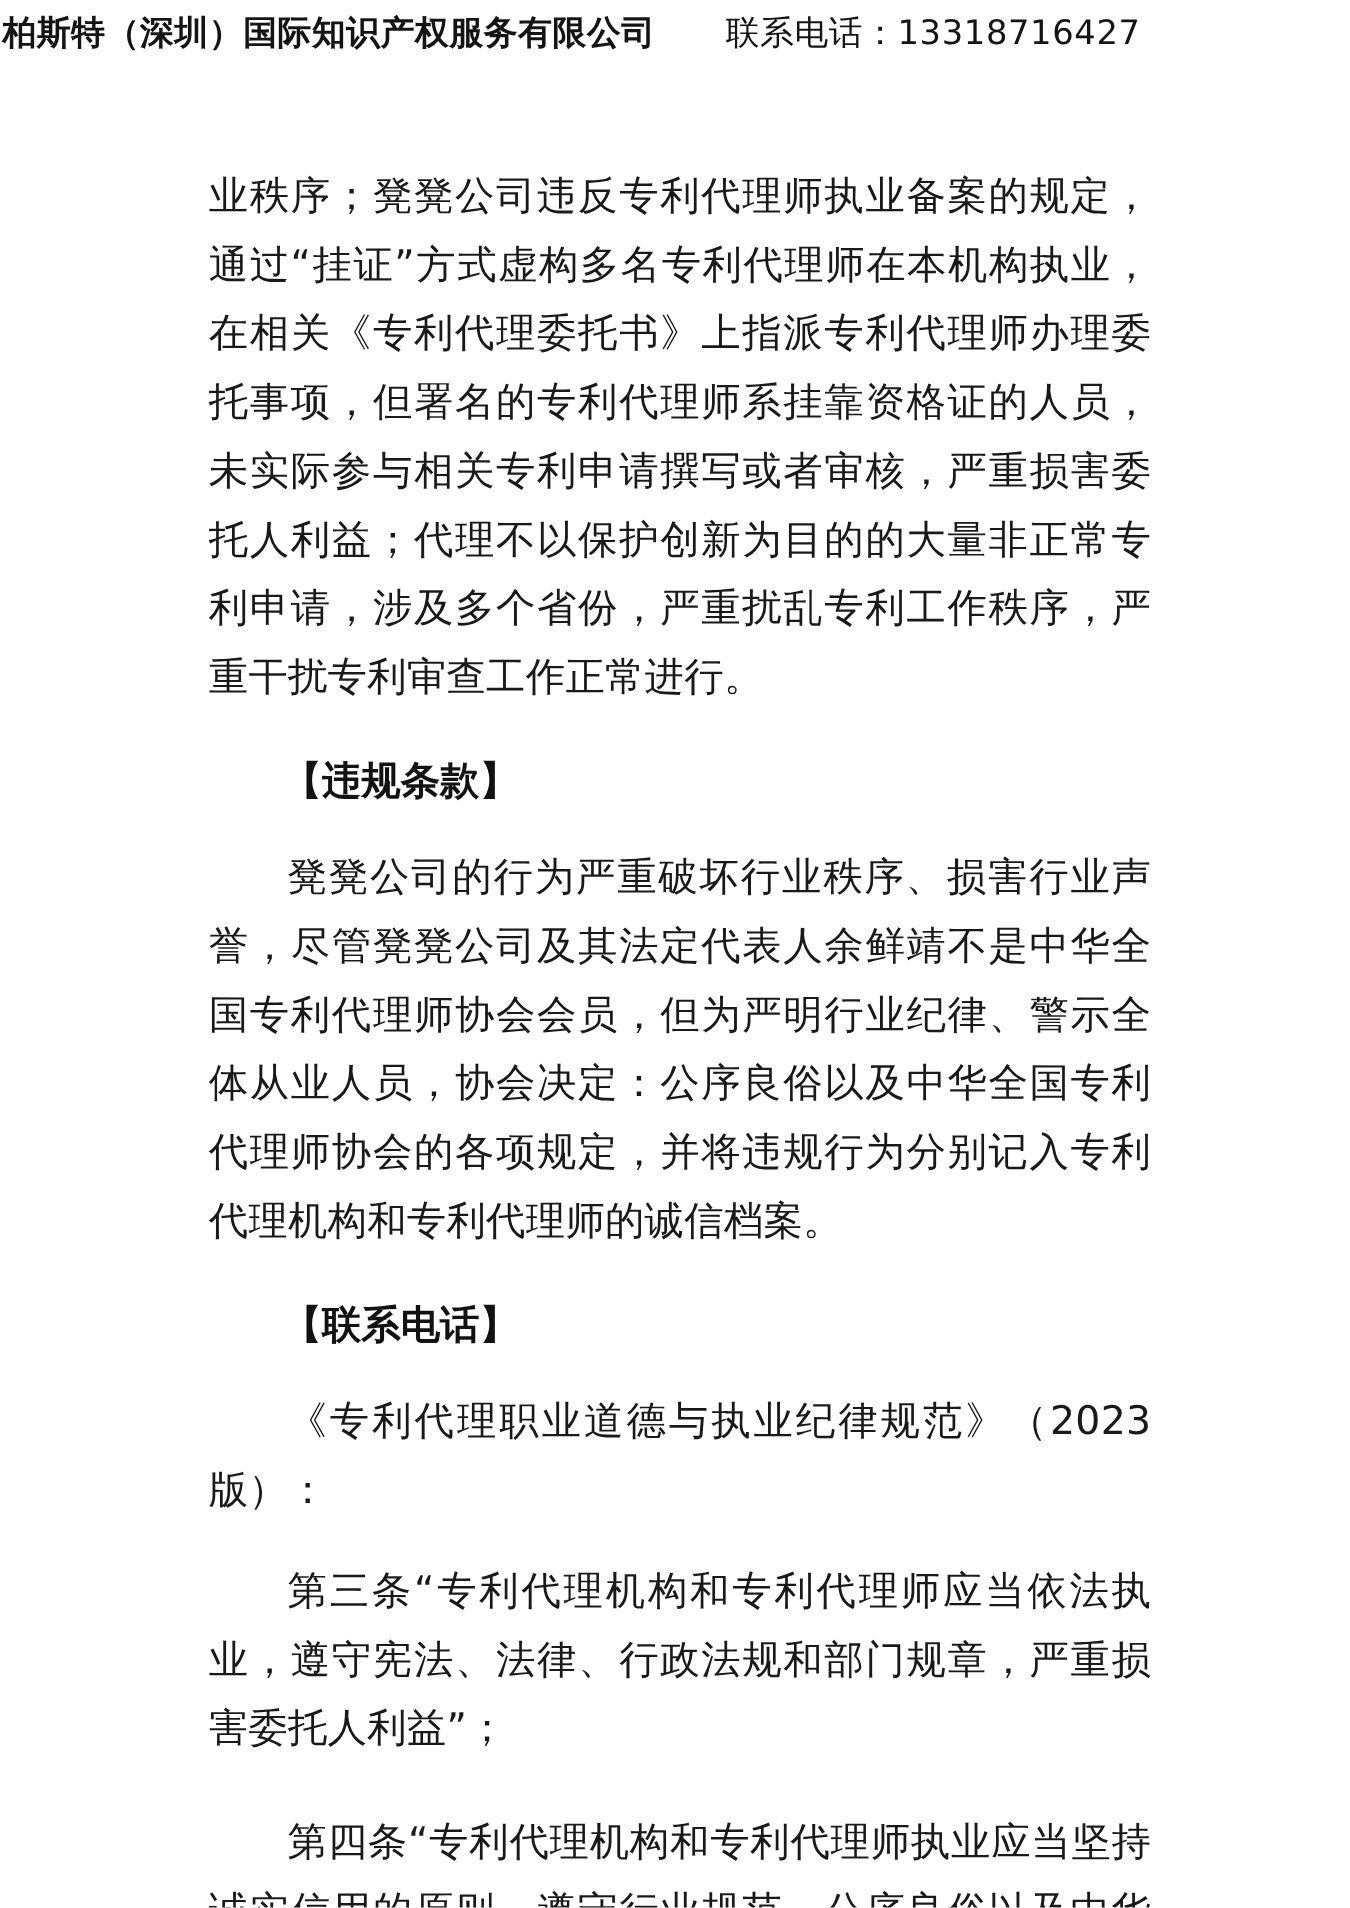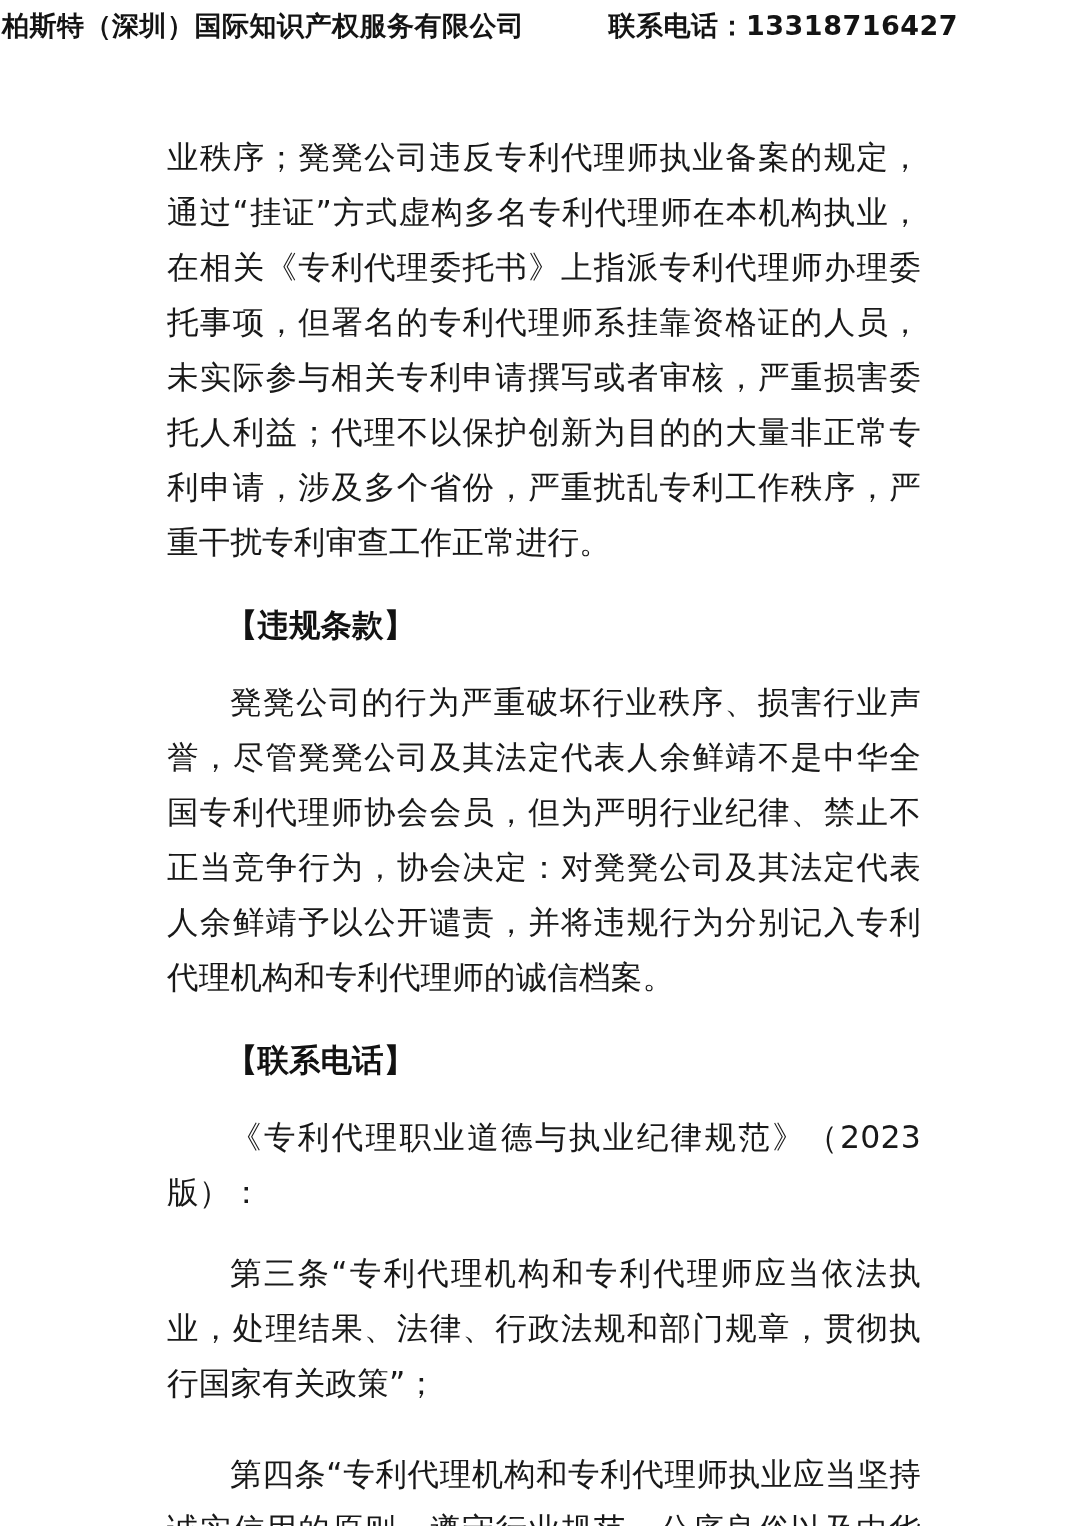--- a/index.html
+++ b/index.html
@@ -39,24 +39,24 @@
   .banner-company {
     font-family: "DejaVu Sans", "Liberation Sans", sans-serif;
     font-size: 27px;
     font-weight: 700;
     letter-spacing: 0.5px;
     color: #141414;
   }
   .banner-contact {
     font-family: "DejaVu Sans", "Liberation Sans", sans-serif;
     font-size: 27px;
-    font-weight: 700;
+    font-weight: 400;
     letter-spacing: 0.5px;
     color: #141414;
-    margin-left: 84px;
+    margin-left: 56px;
   }
 
   
   .doc {
     position: absolute;
     top: 126px;
     left: 163px;
     width: 762px;
   }
 
@@ -100,32 +100,32 @@
   <div class="doc">
 
     <p class="para">业秩序；凳凳公司违反专利代理师执业备案的规定，通过“挂证”方式虚构多名专利代理师在本机构执业，在相关《专利代理委托书》上指派专利代理师办理委托事项，但署名的专利代理师系挂靠资格证的人员，未实际参与相关专利申请撰写或者审核，严重损害委托人利益；代理不以保护创新为目的的大量非正常专利申请，涉及多个省份，严重扰乱专利工作秩序，严重干扰专利审查工作正常进行。</p>
 
     <div class="gap-md"></div>
 
     <p class="heading">【违规条款】</p>
 
     <div class="gap-sm"></div>
 
-    <p class="para indent">凳凳公司的行为严重破坏行业秩序、损害行业声誉，尽管凳凳公司及其法定代表人余鲜靖不是中华全国专利代理师协会会员，但为严明行业纪律、禁止不正当竞争行为，协会决定：对凳凳公司及其法定代表人余鲜靖予以公开谴责，并将违规行为分别记入专利代理机构和专利代理师的诚信档案。</p>
+    <p class="para indent">凳凳公司的行为严重破坏行业秩序、损害行业声誉，尽管凳凳公司及其法定代表人余鲜靖不是中华全国专利代理师协会会员，但为严明行业纪律、警示全体从业人员，协会决定：公序良俗以及中华全国专利代理师协会的各项规定，并将违规行为分别记入专利代理机构和专利代理师的诚信档案。</p>
 
     <div class="gap-md"></div>
 
     <p class="heading">【联系电话】</p>
 
     <div class="gap-sm"></div>
 
     <p class="para indent">《专利代理职业道德与执业纪律规范》（2023 版）：</p>
 
     <div class="gap-sm"></div>
 
-    <p class="para indent">第三条“专利代理机构和专利代理师应当依法执业，处理结果、法律、行政法规和部门规章，贯彻执行国家有关政策”；</p>
+    <p class="para indent">第三条“专利代理机构和专利代理师应当依法执业，遵守宪法、法律、行政法规和部门规章，严重损害委托人利益”；</p>
 
     <div class="gap-lg"></div>
 
     <p class="para indent">第四条“专利代理机构和专利代理师执业应当坚持诚实信用的原则，遵守行业规范、公序良俗以及中华全国专利代理师协会的各项规定，公平竞争，禁止不正当竞争行为，维护专利代理行业形象”；</p>
 
   </div>
 </div>
 
 </body></html>

